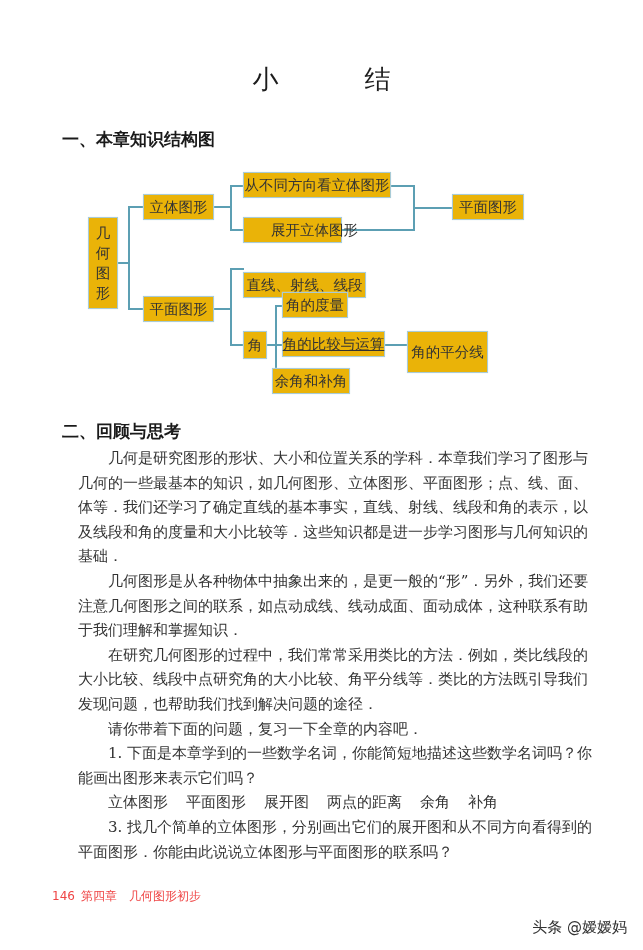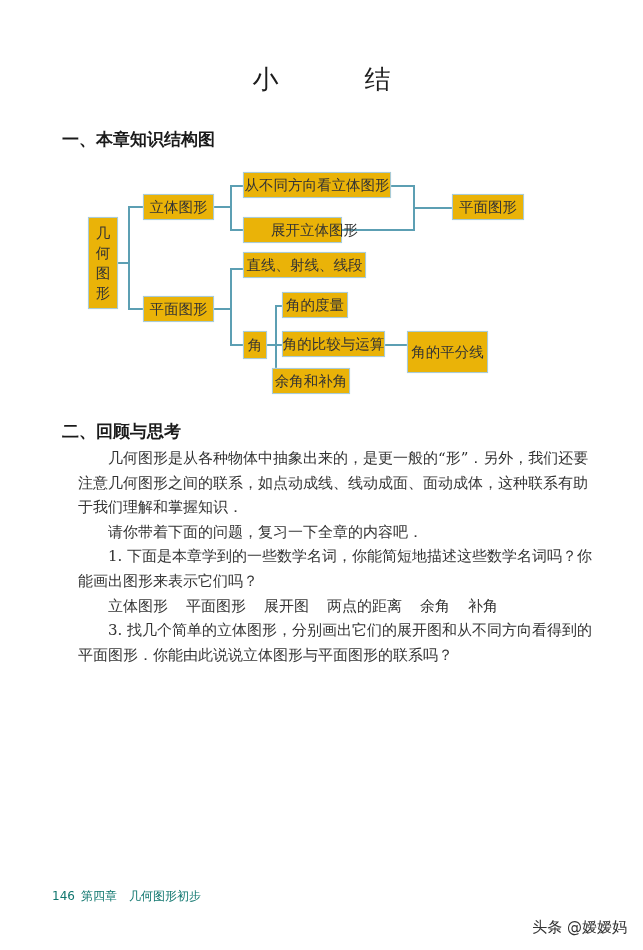--- a/index.html
+++ b/index.html
@@ -23,21 +23,21 @@
   }
   .node.vertical { flex-direction: column; line-height: 20px; }
   .line { position: absolute; background: #5c9fb3; }
   .body-text {
     position: absolute; left: 78px; width: 520px; font-size: 15px; line-height: 24.6px; color: #333;
   }
   .para { margin: 0; text-indent: 0; }
   .terms { word-spacing: 0; }
   .terms span { margin-right: 18px; }
   .footer {
-    position: absolute; left: 52px; top: 888px; font-size: 12px; color: #0f766e;
+    position: absolute; left: 52px; top: 888px; font-size: 12px; color: #ef4444;
     font-family: "DejaVu Sans", "Liberation Sans", sans-serif;
   }
   .footer .chap { margin-left: 6px; }
   .footer .ctitle { margin-left: 12px; }
   .watermark {
     position: absolute; right: 16px; top: 918px; font-size: 15px; color: #333;
     font-family: "DejaVu Sans", "Liberation Sans", sans-serif;
     margin-left: 48px;
   }
 </style>
@@ -81,32 +81,34 @@
     <span>几</span>
     <span>何</span>
     <span>图</span>
     <span>形</span>
   </div>
   <div class="node" style="left:143px; top:194px; width:71px; height:26px;">立体图形</div>
   <div class="node" style="left:243px; top:172px; width:148px; height:26px;">从不同方向看立体图形</div>
   <div class="node" style="left:243px; top:217px; width:99px; height:26px;padding-left:44px;">展开立体图形</div>
   <div class="node" style="left:452px; top:194px; width:72px; height:26px;">平面图形</div>
   <div class="node" style="left:143px; top:296px; width:71px; height:26px;">平面图形</div>
-  <div class="node" style="left:243px; top:252px; width:123px; height:26px;">直线、射线、线段</div>
+  <div class="node" style="left:243px; top:272px; width:123px; height:26px;">直线、射线、线段</div>
   <div class="node" style="left:243px; top:331px; width:24px; height:28px;">角</div>
   <div class="node" style="left:282px; top:292px; width:66px; height:26px;">角的度量</div>
-  <div class="node" style="left:282px; top:331px; width:103px; height:26px;">角的比较与运算</div>
+  <div class="node" style="left:282px; top:331px; width:103px; height:26px;text-decoration:underline;">角的比较与运算</div>
   <div class="node" style="left:407px; top:331px; width:81px; height:42px;">角的平分线</div>
   <div class="node" style="left:272px; top:368px; width:78px; height:26px;">余角和补角</div>
 </div>
 
 <div class="h2" style="top:420px;">二、回顾与思考</div>
 
 <div class="body-text" style="top:446px;">
+  <p class="para">　　几何是研究图形的形状、大小和位置关系的学科．本章我们学习了图形与几何的一些最基本的知识，如几何图形、立体图形、平面图形；点、线、面、体等．我们还学习了确定直线的基本事实，直线、射线、线段和角的表示，以及线段和角的度量和大小比较等．这些知识都是进一步学习图形与几何知识的基础．</p>
   <p class="para">　　几何图形是从各种物体中抽象出来的，是更一般的“形”．另外，我们还要注意几何图形之间的联系，如点动成线、线动成面、面动成体，这种联系有助于我们理解和掌握知识．</p>
+  <p class="para">　　在研究几何图形的过程中，我们常常采用类比的方法．例如，类比线段的大小比较、线段中点研究角的大小比较、角平分线等．类比的方法既引导我们发现问题，也帮助我们找到解决问题的途径．</p>
   <p class="para">　　请你带着下面的问题，复习一下全章的内容吧．</p>
   <p class="para">　　1. 下面是本章学到的一些数学名词，你能简短地描述这些数学名词吗？你能画出图形来表示它们吗？</p>
   <p class="para terms">　　<span>立体图形</span><span>平面图形</span><span>展开图</span><span>两点的距离</span><span>余角</span><span>补角</span></p>
   <p class="para">　　3. 找几个简单的立体图形，分别画出它们的展开图和从不同方向看得到的平面图形．你能由此说说立体图形与平面图形的联系吗？</p>
 </div>
 
 <div class="footer">
   <span>146</span><span class="chap">第四章</span><span class="ctitle">几何图形初步</span>
 </div>
 

